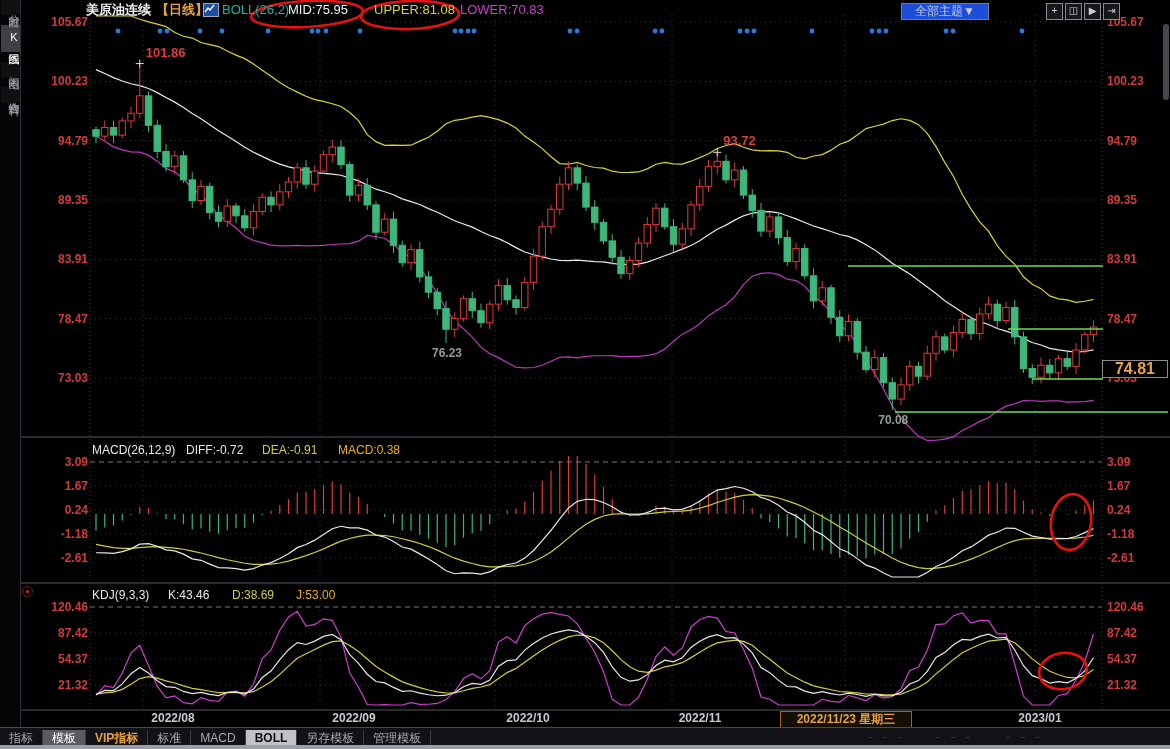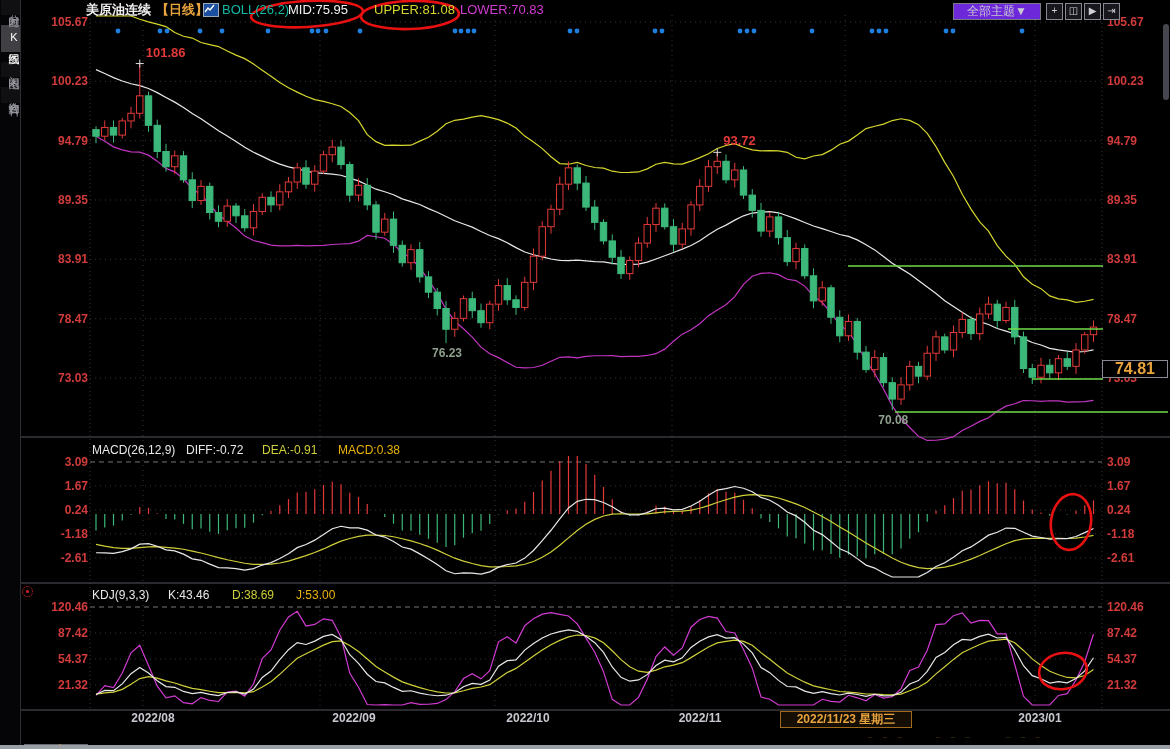--- a/index.html
+++ b/index.html
@@ -13,21 +13,21 @@
   
   .hdr{position:absolute;top:2px;height:16px;font-size:13px;line-height:16px;white-space:nowrap;}
   #hdr-symbol{left:86px;color:#efefef;font-weight:bold;}
   #hdr-period{left:156px;color:#e8a33d;font-weight:bold;}
   #hdr-icon{left:203px;top:3px;width:14px;height:12px;position:absolute;background:#1d4fa0;border:1px solid #9ab;}
   #hdr-icon svg{display:block;}
   #hdr-boll{left:222px;color:#14b8a6;}
   #hdr-mid{left:288px;color:#f2f2f2;}
   #hdr-upper{left:362px;color:#d6d62e;margin-left:12px;}
   #hdr-lower{left:460px;color:#d23bd2;}
-  #theme-btn{position:absolute;left:953px;top:3px;width:86px;height:15px;border:1px solid #7a7a84;background:#6d28d9;
+  #theme-btn{position:absolute;left:901px;top:3px;width:86px;height:15px;border:1px solid #7a7a84;background:#1d4ed8;
              color:#c9c9d2;font-size:12px;line-height:15px;text-align:center;}
   .win-ic{position:absolute;top:3px;width:15px;height:15px;border:1px solid #8a8a94;background:#17171c;color:#cfcfd8;
           font-size:10px;line-height:14px;text-align:center;}
   
   .indlbl{position:absolute;font-size:12px;height:14px;line-height:14px;white-space:nowrap;}
   .w{color:#e8e8e8;} .y{color:#cfcf3a;} .m{color:#eab308;}
   
   #period-box{position:absolute;left:24px;top:744px;width:62px;height:16px;border:1px solid #6a6a72;
               color:#e8a33d;font-weight:bold;font-size:16px;line-height:16px;text-align:right;background:#0a0a0c;}
   .xlabel{position:absolute;top:711px;width:130px;text-align:center;color:#c8c8d0;font-size:12px;font-weight:bold;height:15px;line-height:15px;}
@@ -546,28 +546,29 @@
   <span class="indlbl w" style="left:168px;top:588px">K:43.46</span>
   <span class="indlbl y" style="left:232px;top:588px">D:38.69</span>
   <span class="indlbl m" style="left:296px;top:588px">J:53.00</span>
 
   <div id="price-box">74.81</div>
   <div id="scroll-thumb"></div>
   <div id="alert-ic"></div>
 
   <div id="period-box">日线 ▲</div>
   <div id="xlabels">
-      <div class="xlabel" style="left: 88px;">2022/08</div>
+      <div class="xlabel" style="left: 108px;">2022/08</div>
       <div class="xlabel" style="left: 289px;">2022/09</div>
       <div class="xlabel" style="left: 463px;">2022/10</div>
       <div class="xlabel" style="left: 635px;">2022/11</div>
       <div class="xlabel hl" style="left: 780px;">2022/11/23 星期三</div>
       <div class="xlabel" style="left: 975px;">2023/01</div>
     </div>
 
+  <div id="tabbar"><span class="btab">指标</span><span class="btab selected">模板</span><span class="btab vip">VIP指标</span><span class="btab">标准</span><span class="btab">MACD</span><span class="btab activeind">BOLL</span><span class="btab">另存模板</span><span class="btab">管理模板</span></div>
   <div id="faints">
       <span class="faint" style="left: 868px;">– – –</span>
       <span class="faint" style="left: 936px;">– – –</span>
       <span class="faint" style="left: 1006px;">– – –</span>
     </div>
   <div id="bottom-strip"></div>
 
   <div class="plot-hit" style="top:15px;height:420px"></div>
   <div class="plot-hit" style="top:440px;height:140px"></div>
   <div class="plot-hit" style="top:585px;height:122px"></div>

